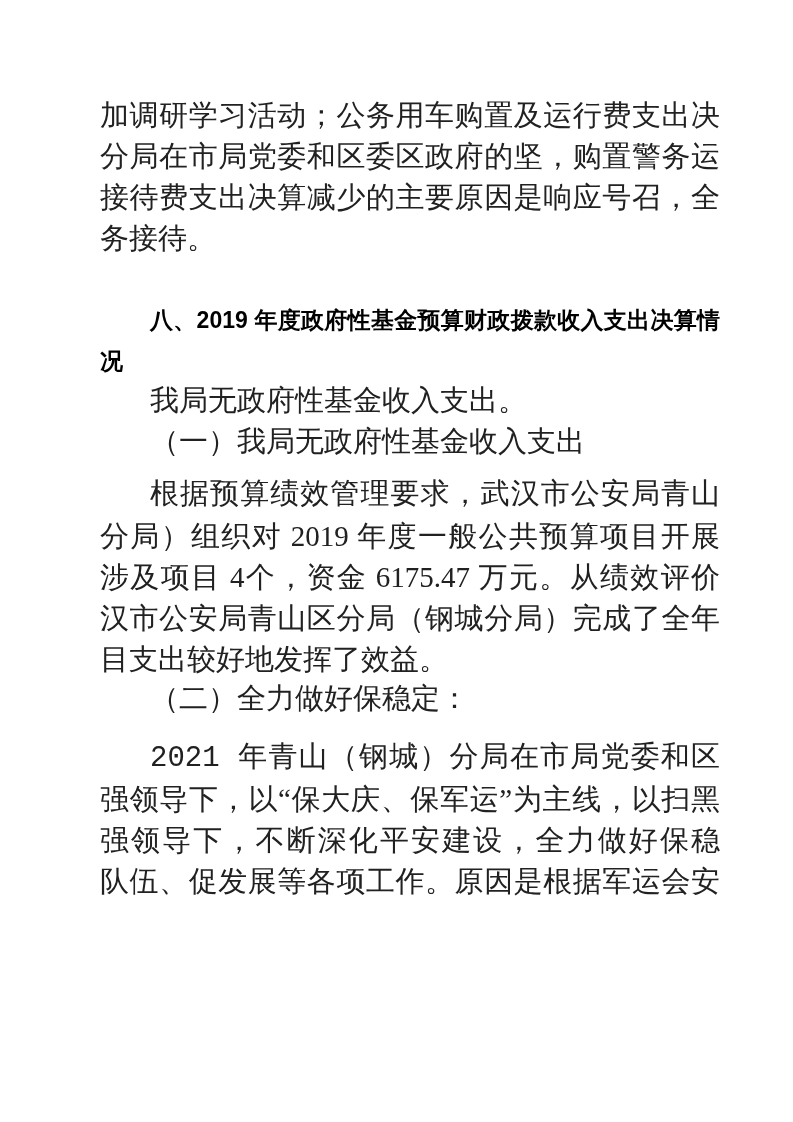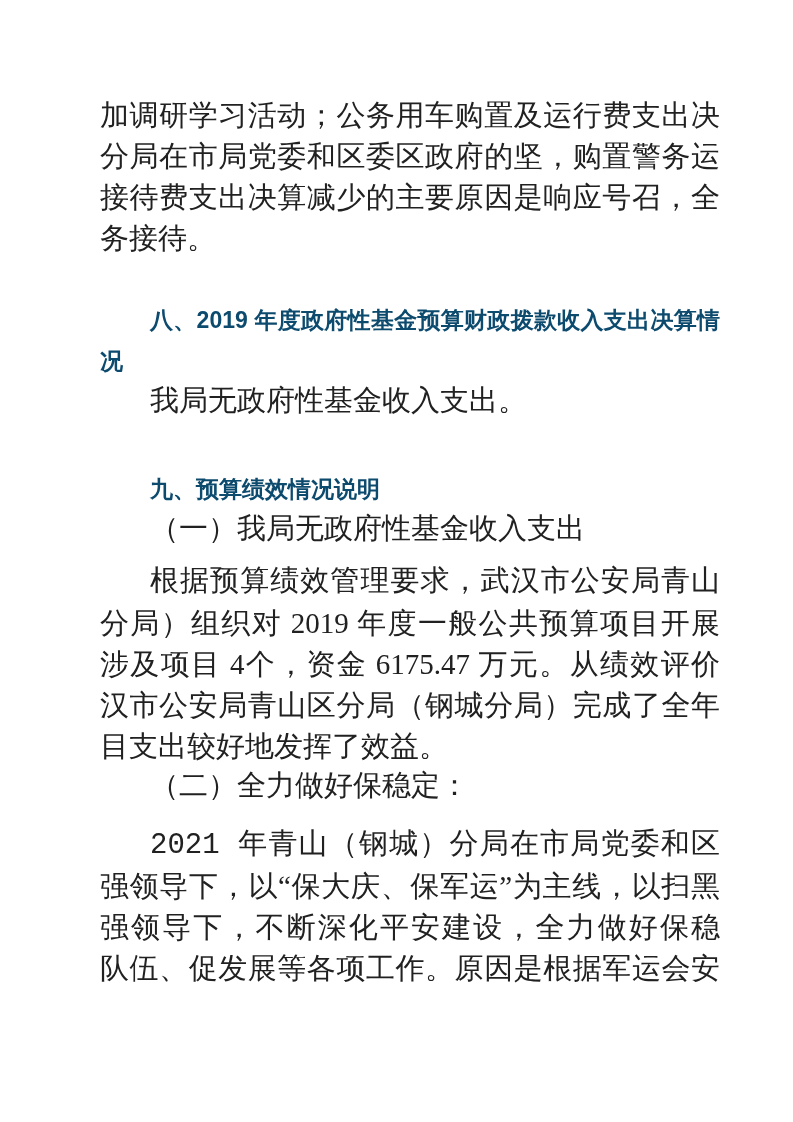--- a/index.html
+++ b/index.html
@@ -29,21 +29,21 @@
     text-align-last: justify;
     overflow: hidden;
   }
   .line.first { padding-left: 50px; font-family: Liberation Mono, monospace; }
   .line.endline { text-align: left; text-align-last: left; }
 
   .heading .line {
     font-family: "Liberation Sans", "DejaVu Sans", sans-serif;
     font-weight: 700;
     font-size: 23px;
-    color: #0c4a6e;
+    color: #000000;
   }
 
   .block-h8 { margin-top: 41px; }
   .block-h9 { margin-top: 46px; }
   .block-p4 { margin-top: 11px; }
   .block-p6 { margin-top: 17px; }
 </style>
 </head>
 <body>
 
@@ -59,23 +59,20 @@
 
     <div class="block heading block-h8">
       <span class="line first">八、2019 年度政府性基金预算财政拨款收入支出决算情</span>
       <span class="line endline">况</span>
     </div>
 
     <div class="block">
       <span class="line first endline">我局无政府性基金收入支出。</span>
     </div>
 
-    <div class="block heading block-h9">
-      <span class="line first endline">九、预算绩效情况说明</span>
-    </div>
 
     <div class="block">
       <span class="line first endline">（一）我局无政府性基金收入支出</span>
     </div>
 
     <div class="block block-p4">
       <span class="line first">根据预算绩效管理要求，武汉市公安局青山区分局（钢城</span>
       <span class="line">分局）组织对 2019 年度一般公共预算项目开展绩效自评，共</span>
       <span class="line">涉及项目 4个，资金 6175.47 万元。从绩效评价情况来看，武</span>
       <span class="line">汉市公安局青山区分局（钢城分局）完成了全年绩效目标，项</span>

